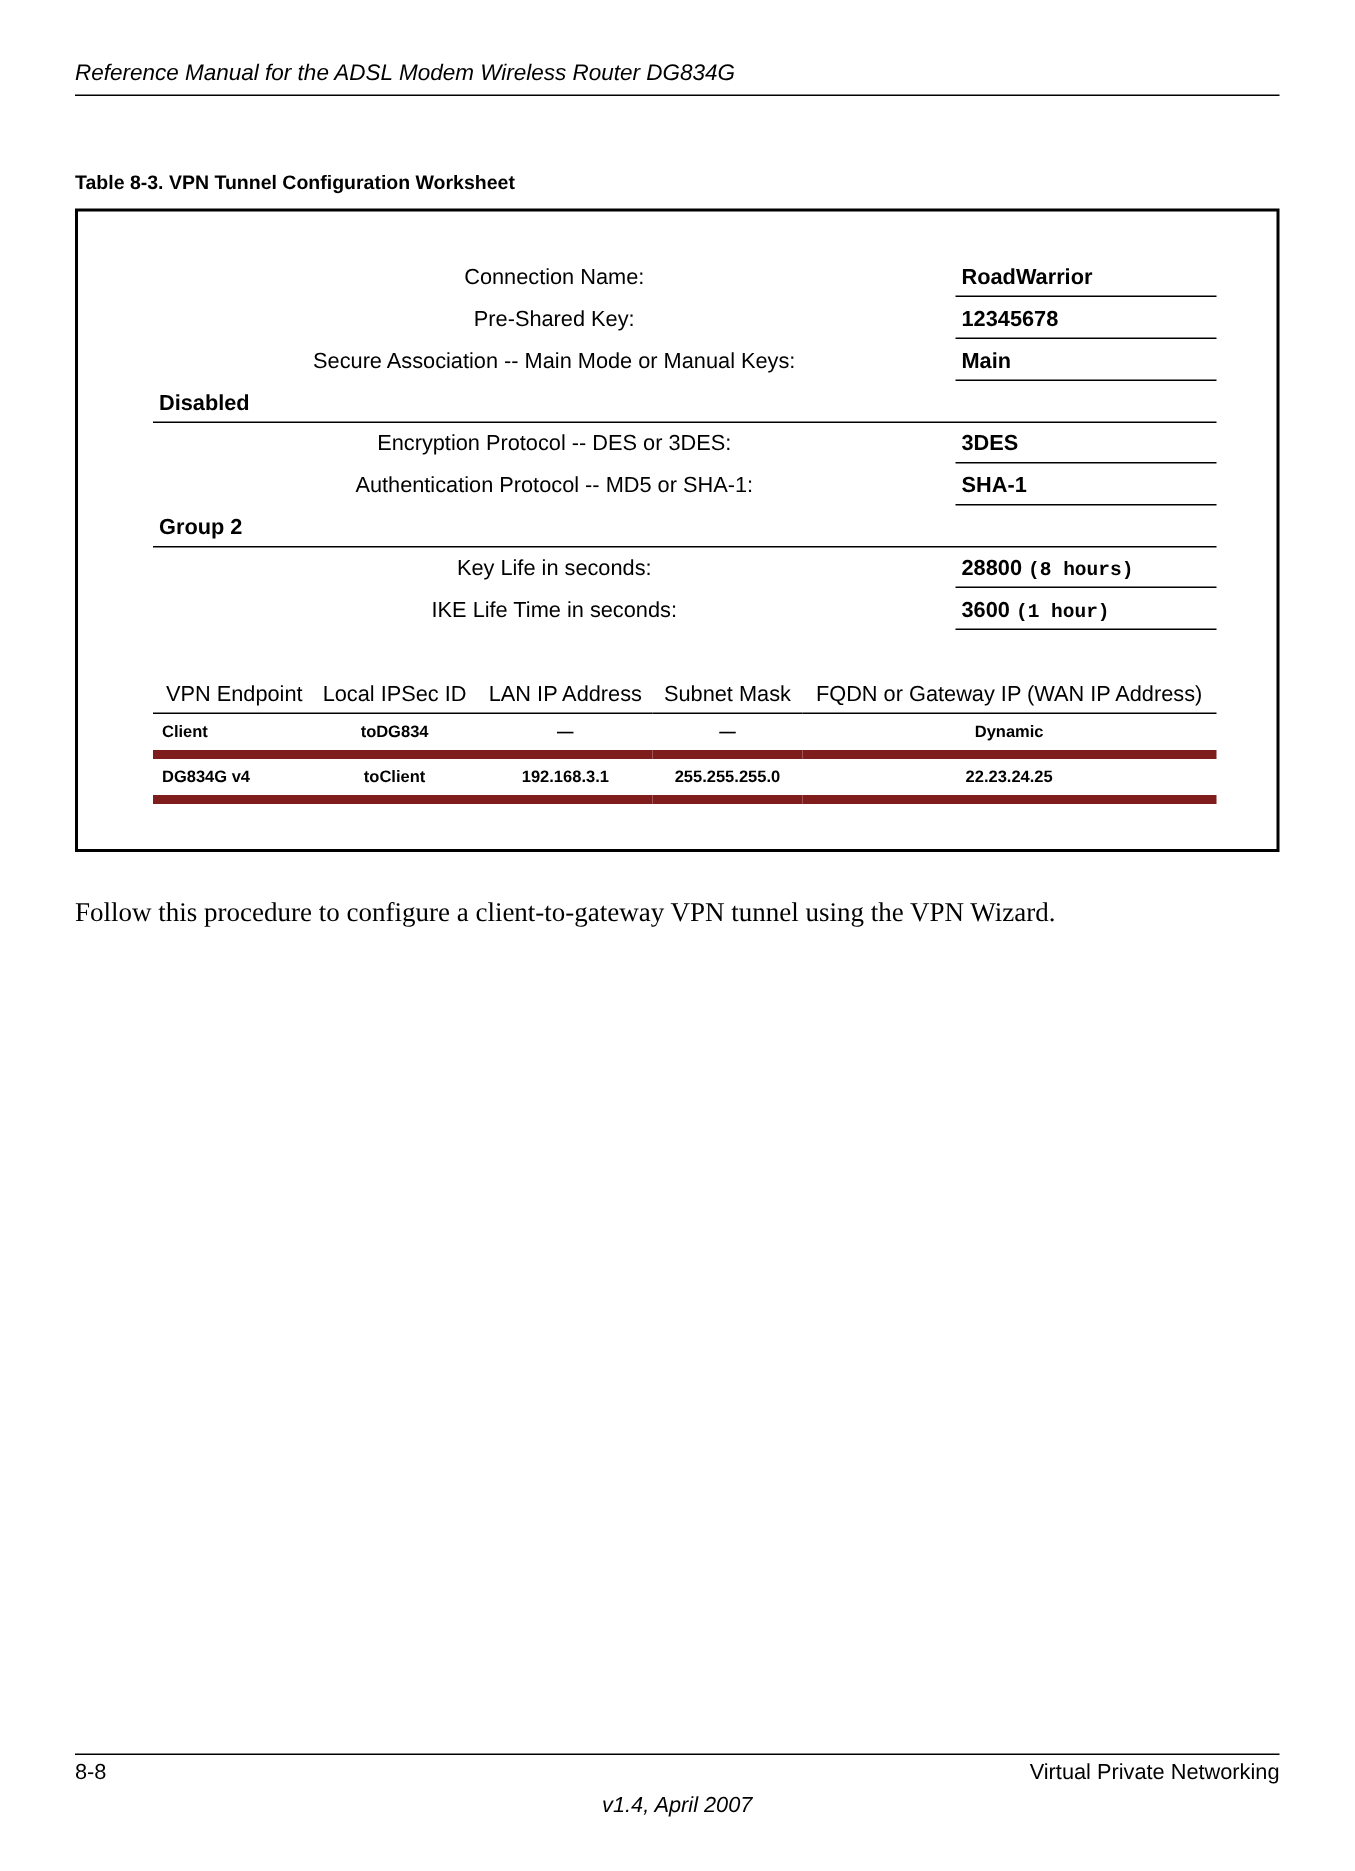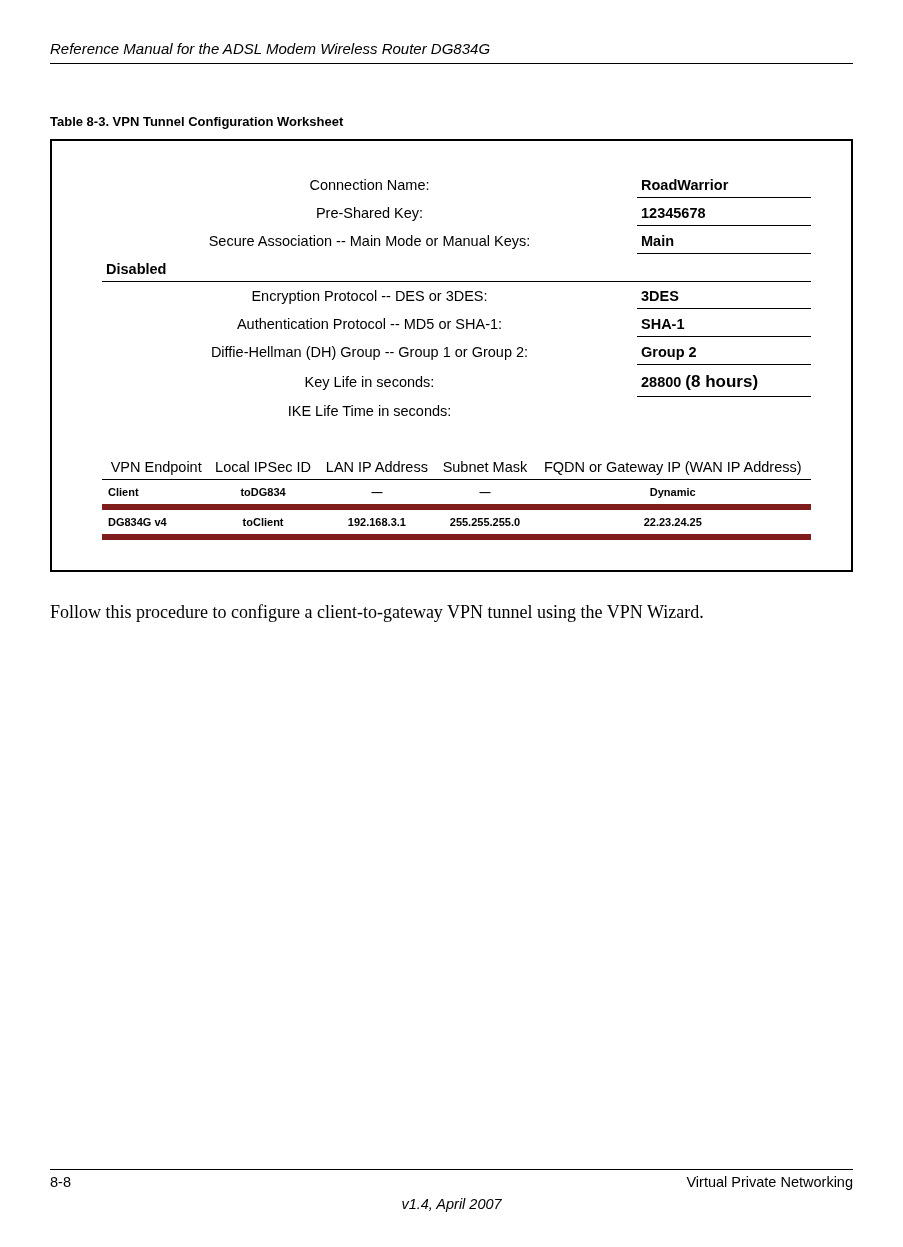--- a/index.html
+++ b/index.html
@@ -42,22 +42,22 @@
     text-align: center;
   }
   .kv-value {
     flex: 1;
     font-weight: bold;
     font-size: 14.5px;
     border-bottom: 1px solid #000;
     padding: 6px 0 4px 4px;
   }
   .serif {
-    font-family: Liberation Sans, sans-serif;
-    font-size: 17px;
+    font-family: Liberation Mono, monospace;
+    font-size: 13px;
   }
   .endpoint-table {
     width: 100%;
     border-collapse: collapse;
     margin-top: 30px;
   }
   .endpoint-table th {
     font-weight: normal;
     font-size: 14.5px;
     text-align: center;
@@ -128,32 +128,35 @@
   </div>
   <div class="kv-row">
     <div class="kv-label">Encryption Protocol -- DES or 3DES:</div>
     <div class="kv-value">3DES</div>
   </div>
   <div class="kv-row">
     <div class="kv-label">Authentication Protocol -- MD5 or SHA-1:</div>
     <div class="kv-value">SHA-1</div>
   </div>
   <div class="kv-row">
-    <div class="kv-label">Diffie-Hellman (DH) Group -- Group 1 or Group 2:</div>
     <div class="kv-value">Group 2</div>
   </div>
   <div class="kv-row">
     <div class="kv-label">Key Life in seconds:</div>
     <div class="kv-value">
       <span>28800</span>
       <span class="serif">(8 hours)</span>
     </div>
   </div>
   <div class="kv-row">
     <div class="kv-label">IKE Life Time in seconds:</div>
+    <div class="kv-value">
+      <span>3600</span>
+      <span class="serif">(1 hour)</span>
+    </div>
   </div>
 
   <table class="endpoint-table">
     <thead>
       <tr>
         <th>VPN Endpoint</th>
         <th>Local IPSec ID</th>
         <th>LAN IP Address</th>
         <th>Subnet Mask</th>
         <th>FQDN or Gateway IP (WAN IP Address)</th>

